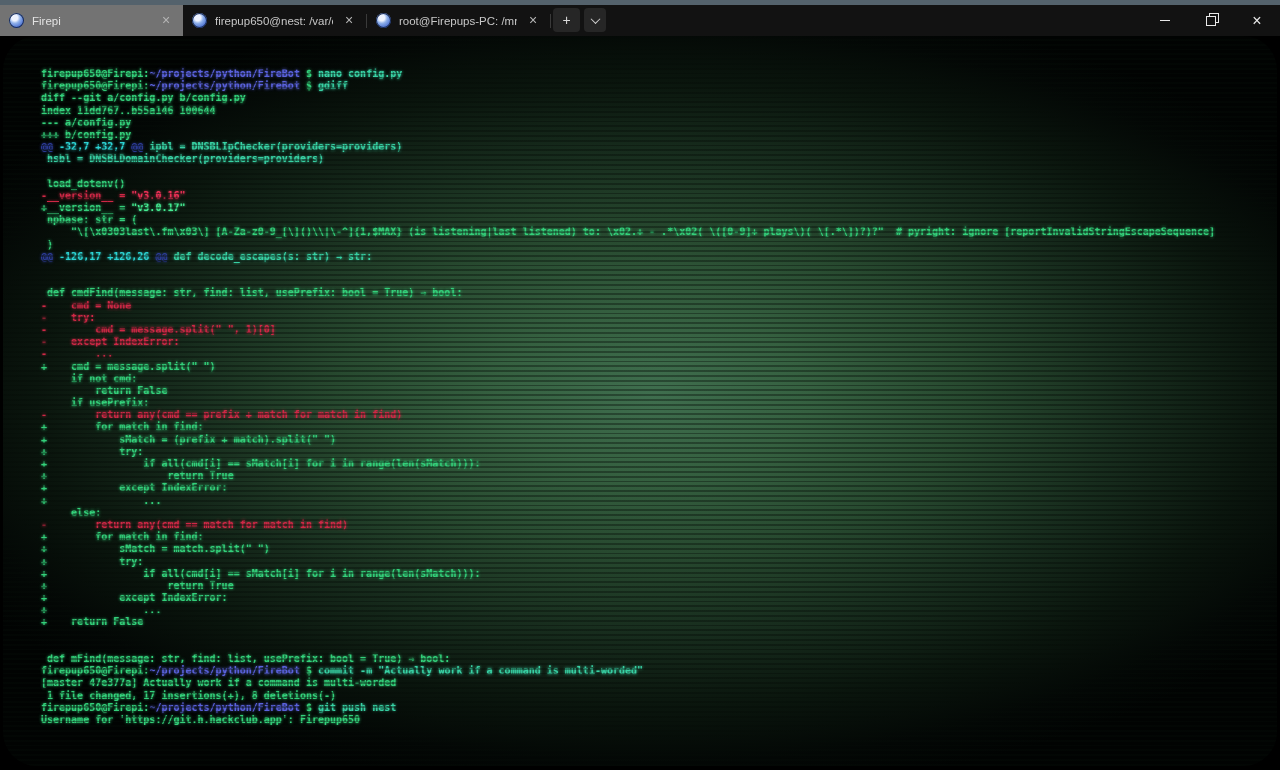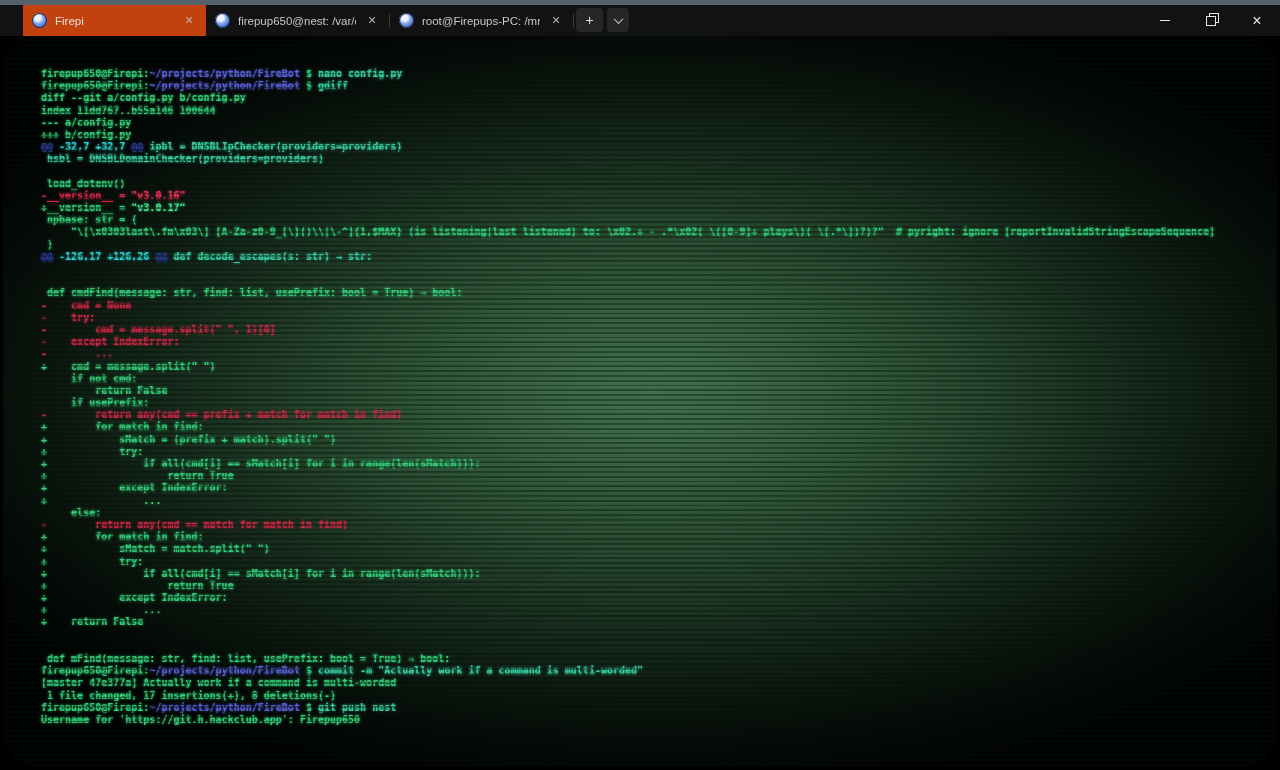--- a/index.html
+++ b/index.html
@@ -2,21 +2,21 @@
 <html><head>
 <meta charset="utf-8">
 <style>
   html,body{margin:0;padding:0;width:1280px;height:770px;background:#000;overflow:hidden;}
 
   
   .accent-strip{height:5px;background:#54626c;}
   .tab-row{height:31px;background:#121212;display:flex;align-items:stretch;font-family:"Liberation Sans",sans-serif;}
   .tab{width:183px;display:flex;align-items:center;gap:8px;padding:0 9px;box-sizing:border-box;
        color:#c7c7c7;font-size:11.5px;white-space:nowrap;overflow:hidden;cursor:default;}
-  .tab.active{background:#c2410c;color:#e2e2e2;margin-left:23px;}
+  .tab.active{background:#737373;color:#e2e2e2;}
   .tab-title{flex:1;overflow:hidden;text-overflow:clip;}
   .avatar-icon{width:15px;height:15px;border-radius:50%;flex:0 0 auto;
        background:radial-gradient(circle at 38% 32%, #eef3ff 0 22%, #8fb0ea 40%, #4a6fd0 72%, #23419e 100%);
        box-shadow:0 0 0 1px #1a2c55 inset;}
   .x-icon{width:16px;height:16px;line-height:15px;text-align:center;color:#b5b5b5;font-size:14px;flex:0 0 auto;border-radius:3px;}
   .x-icon::before{content:"×";}
   .tab-sep{width:1px;height:14px;background:#3a3a3a;align-self:center;}
   .iconbtn{width:27px;height:24px;margin:3px 2px;background:#262626;border-radius:4px;
        display:flex;align-items:center;justify-content:center;color:#dcdcdc;font-size:14px;}
   .iconbtn.small{width:22px;}

